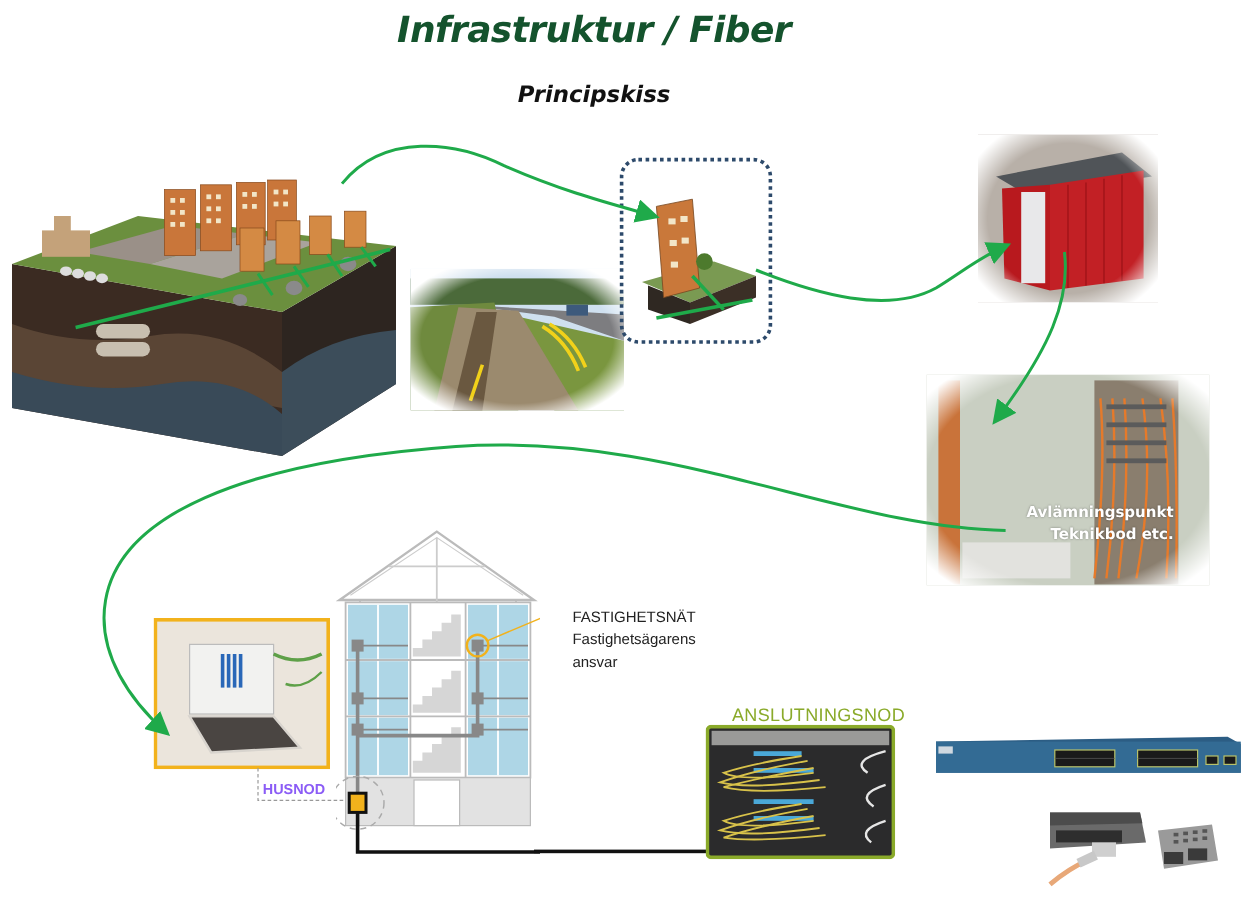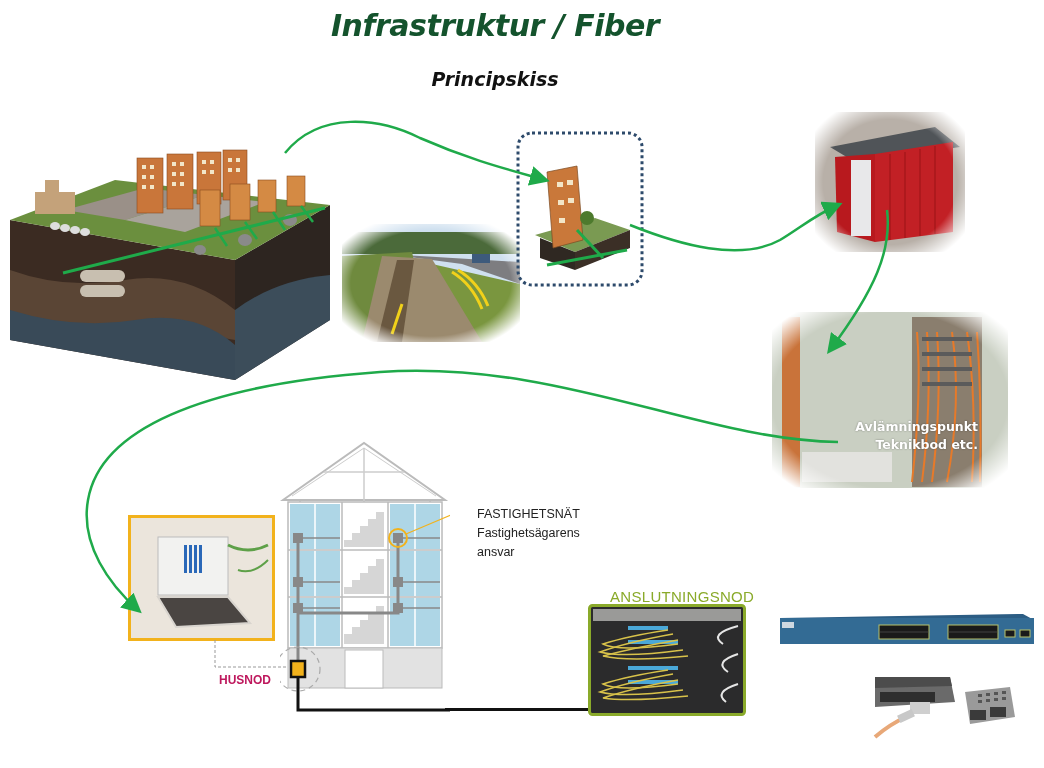--- a/index.html
+++ b/index.html
@@ -2,21 +2,21 @@
 <html><head>
 <meta charset="utf-8">
 <style>
   html, body { margin:0; padding:0; }
   body { width:1044px; height:768px; background:#ffffff; position:relative; overflow:hidden; font-family:"DejaVu Sans", sans-serif; }
   .abs { position:absolute; }
   #title { left:0; width:990px; top:8px; text-align:center; font-style:italic; font-weight:bold; font-size:30px; color:#14532d; font-family:"DejaVu Sans", sans-serif; letter-spacing:-0.5px; }
   #subtitle { left:0; width:990px; top:68px; text-align:center; font-style:italic; font-weight:bold; font-size:19px; color:#111; }
   #avl-label { left:838px; top:418px; width:140px; text-align:right; color:#fff; font-weight:bold; font-size:12.5px; line-height:18px; text-shadow:0 0 2px rgba(0,0,0,0.4); }
   #fast-label { left:461px; top:505px; font-family:"Liberation Sans", sans-serif; font-size:12.5px; line-height:19px; color:#222;margin-left:16px; }
-  #husnod-label { left:219px; top:673px; font-family:"Liberation Sans", sans-serif; font-weight:bold; font-size:12px; color:#be185d; }
+  #husnod-label { left:219px; top:651px; font-family:"Liberation Sans", sans-serif; font-weight:bold; font-size:12px; color:#8b5cf6; }
   #anslut-label { left:610px; top:588px; font-family:"Liberation Sans", sans-serif; font-size:15px; color:#8aaa2a; letter-spacing:0.3px; }
 </style>
 </head>
 <body>
 
 <div id="title" class="abs">Infrastruktur / Fiber</div>
 <div id="subtitle" class="abs">Principskiss</div>
 
 <svg class="abs" style="left:5px;top:140px" width="330" height="245">
 

